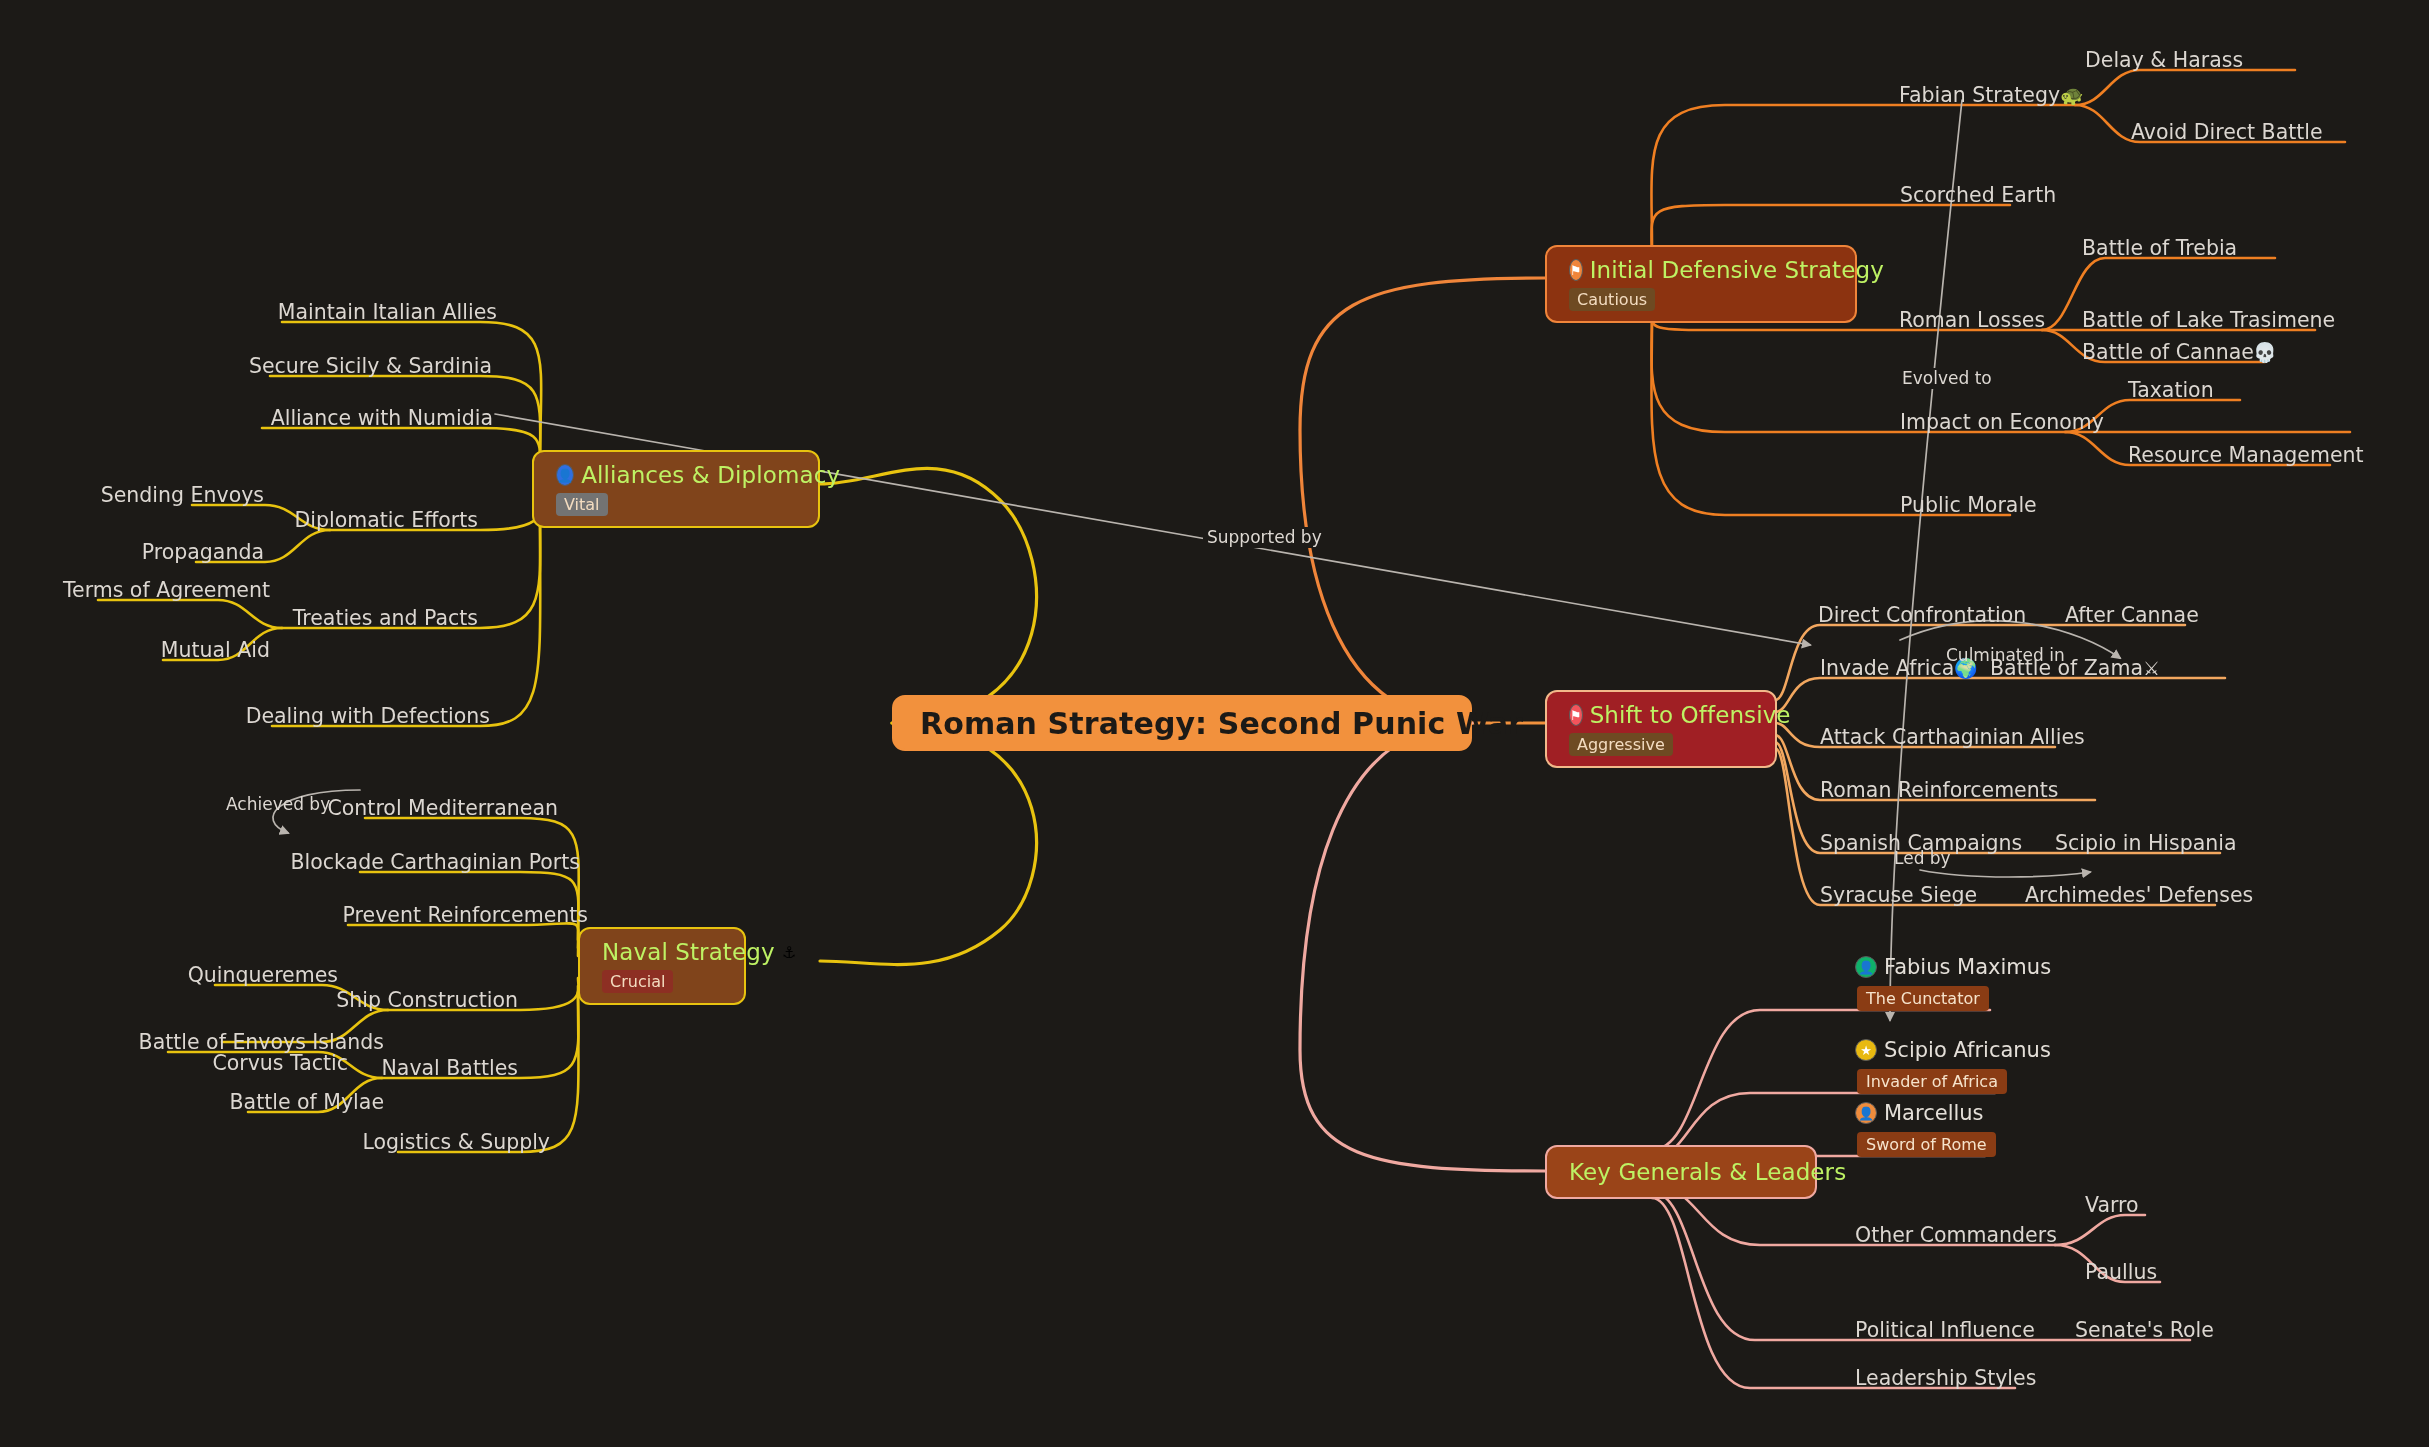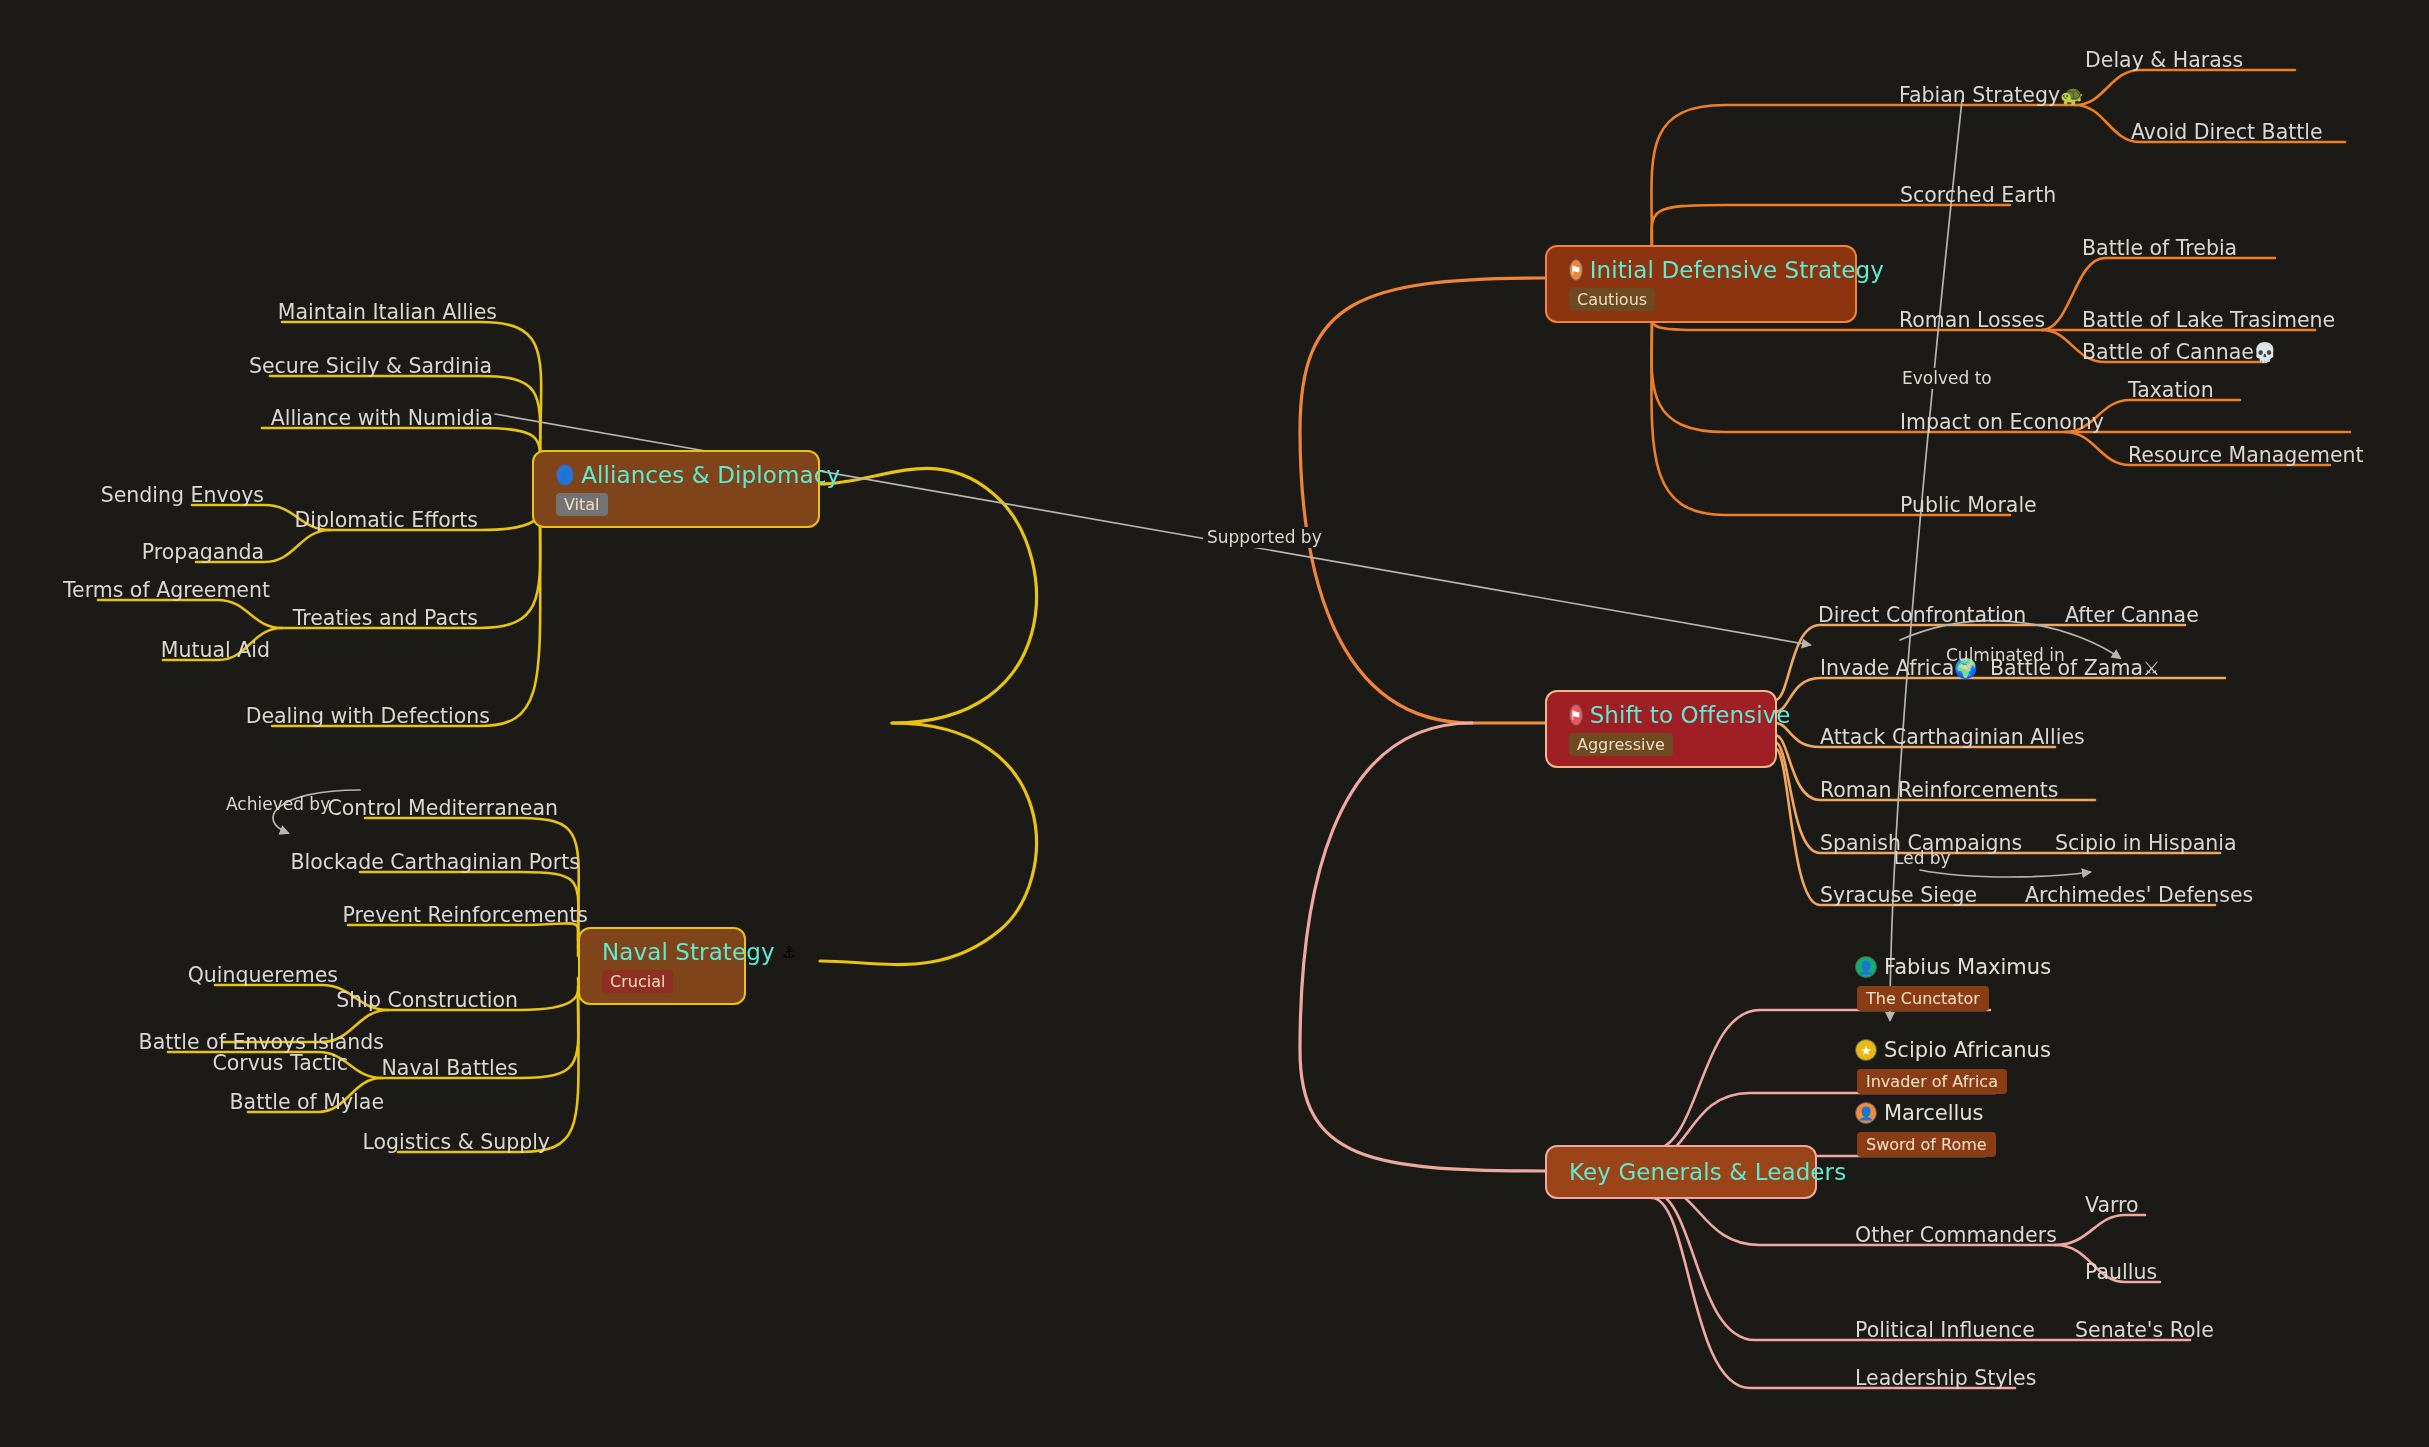--- a/index.html
+++ b/index.html
@@ -22,21 +22,21 @@
     position: absolute;
     display: flex;
     flex-direction: column;
     justify-content: center;
     border-radius: 12px;
     padding: 10px 22px;
     z-index: 5;
     white-space: nowrap;
   }
   .node .row { display: flex; align-items: center; gap: 7px; }
-  .node .title { font-size: 23px; color: #5eead4; letter-spacing: .1px; }
+  .node .title { font-size: 23px; color: #bef264; letter-spacing: .1px; }
   .node .tag {
     align-self: flex-start;
     margin-top: 5px;
     font-size: 16px;
     border-radius: 4px;
     padding: 2px 8px;
   }
 
   
   #root {
@@ -206,20 +206,25 @@
         <path d="M1920 870 C1970 880 2050 878 2090 872" marker-end="url(#ah)"></path>
       </g>
       <defs>
         <marker id="ah" viewBox="0 0 10 10" refX="8" refY="5" markerWidth="6" markerHeight="6" orient="auto-start-reverse">
           <path d="M 0 0 L 10 5 L 0 10 z" fill="#b9b4ae"></path>
         </marker>
       </defs>
     </g>
   </svg>
 
+  <div id="root" class="node" style="left:892px; top:695px; width:580px; height:56px;">
+    <div class="row">
+      <span class="title">Roman Strategy: Second Punic War</span>
+    </div>
+  </div>
 
   <div class="node n-initial" style="left:1545px; top:245px; width:312px;">
     <div class="row">
       <span class="avatar av-flagO">⚑</span>
       <span class="title">Initial Defensive Strategy</span>
     </div>
     <span class="tag">Cautious</span>
   </div>
 
   <div class="node n-offensive" style="left:1545px; top:690px; width:232px;">

